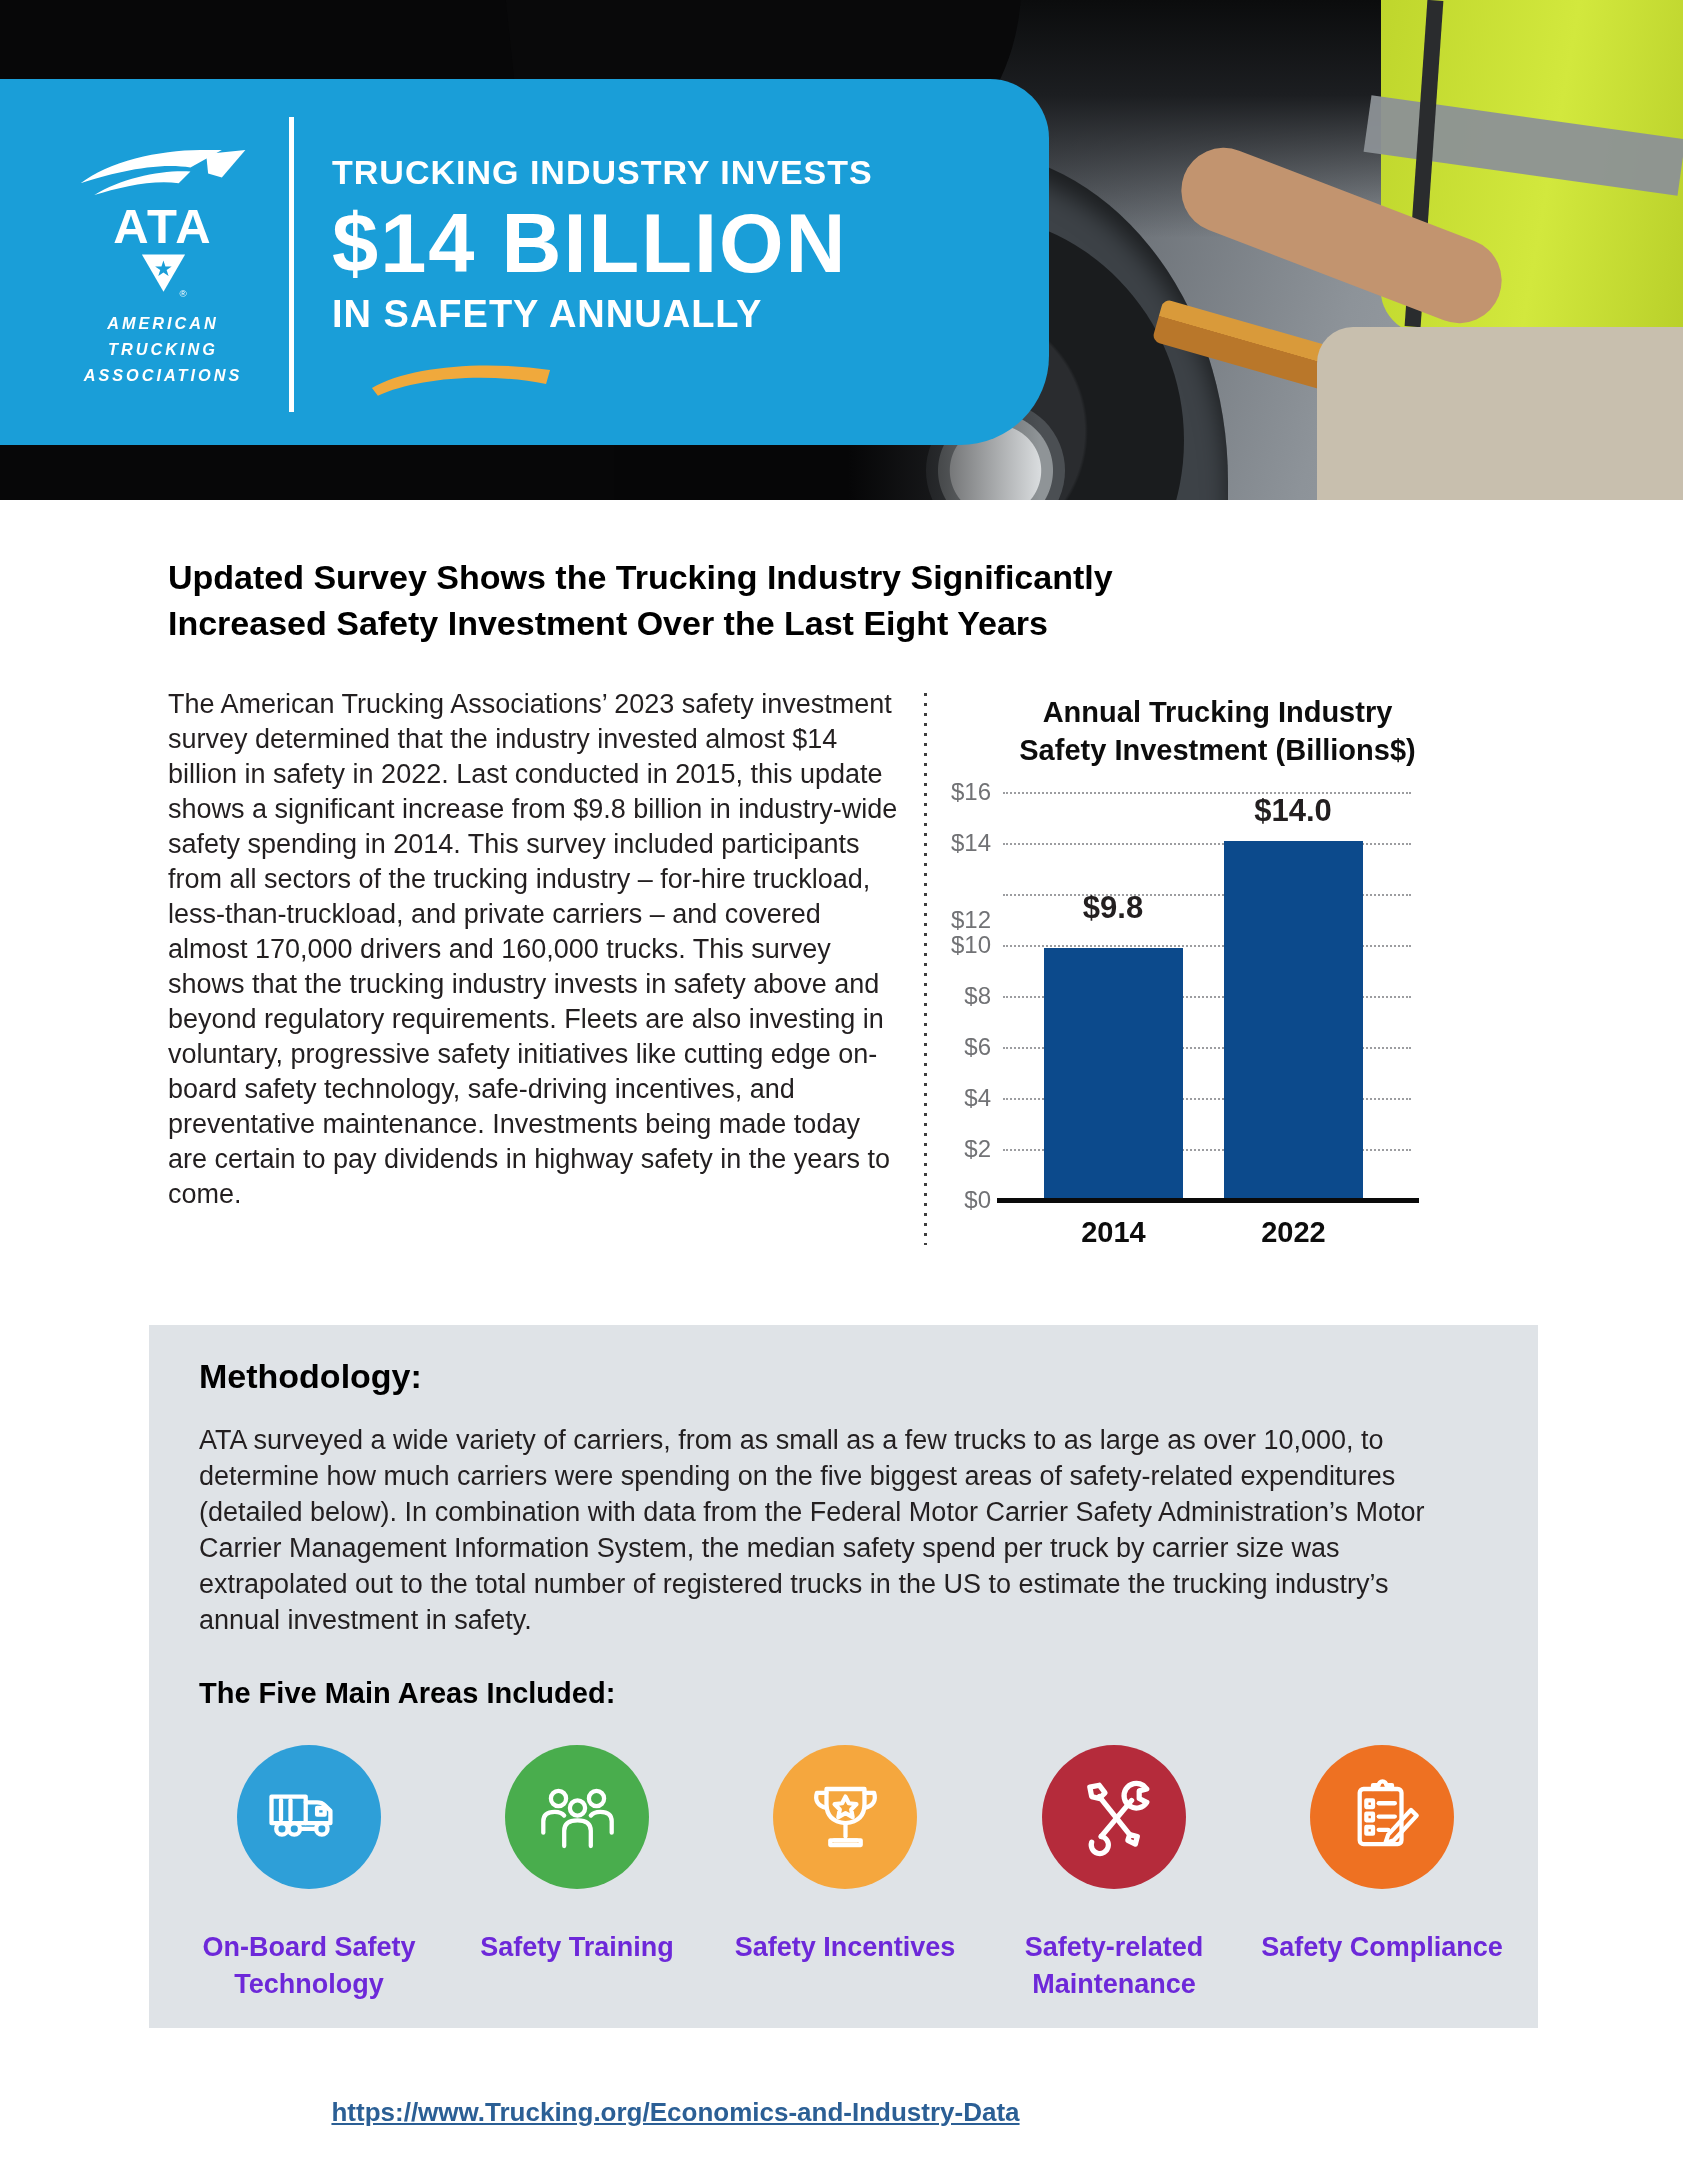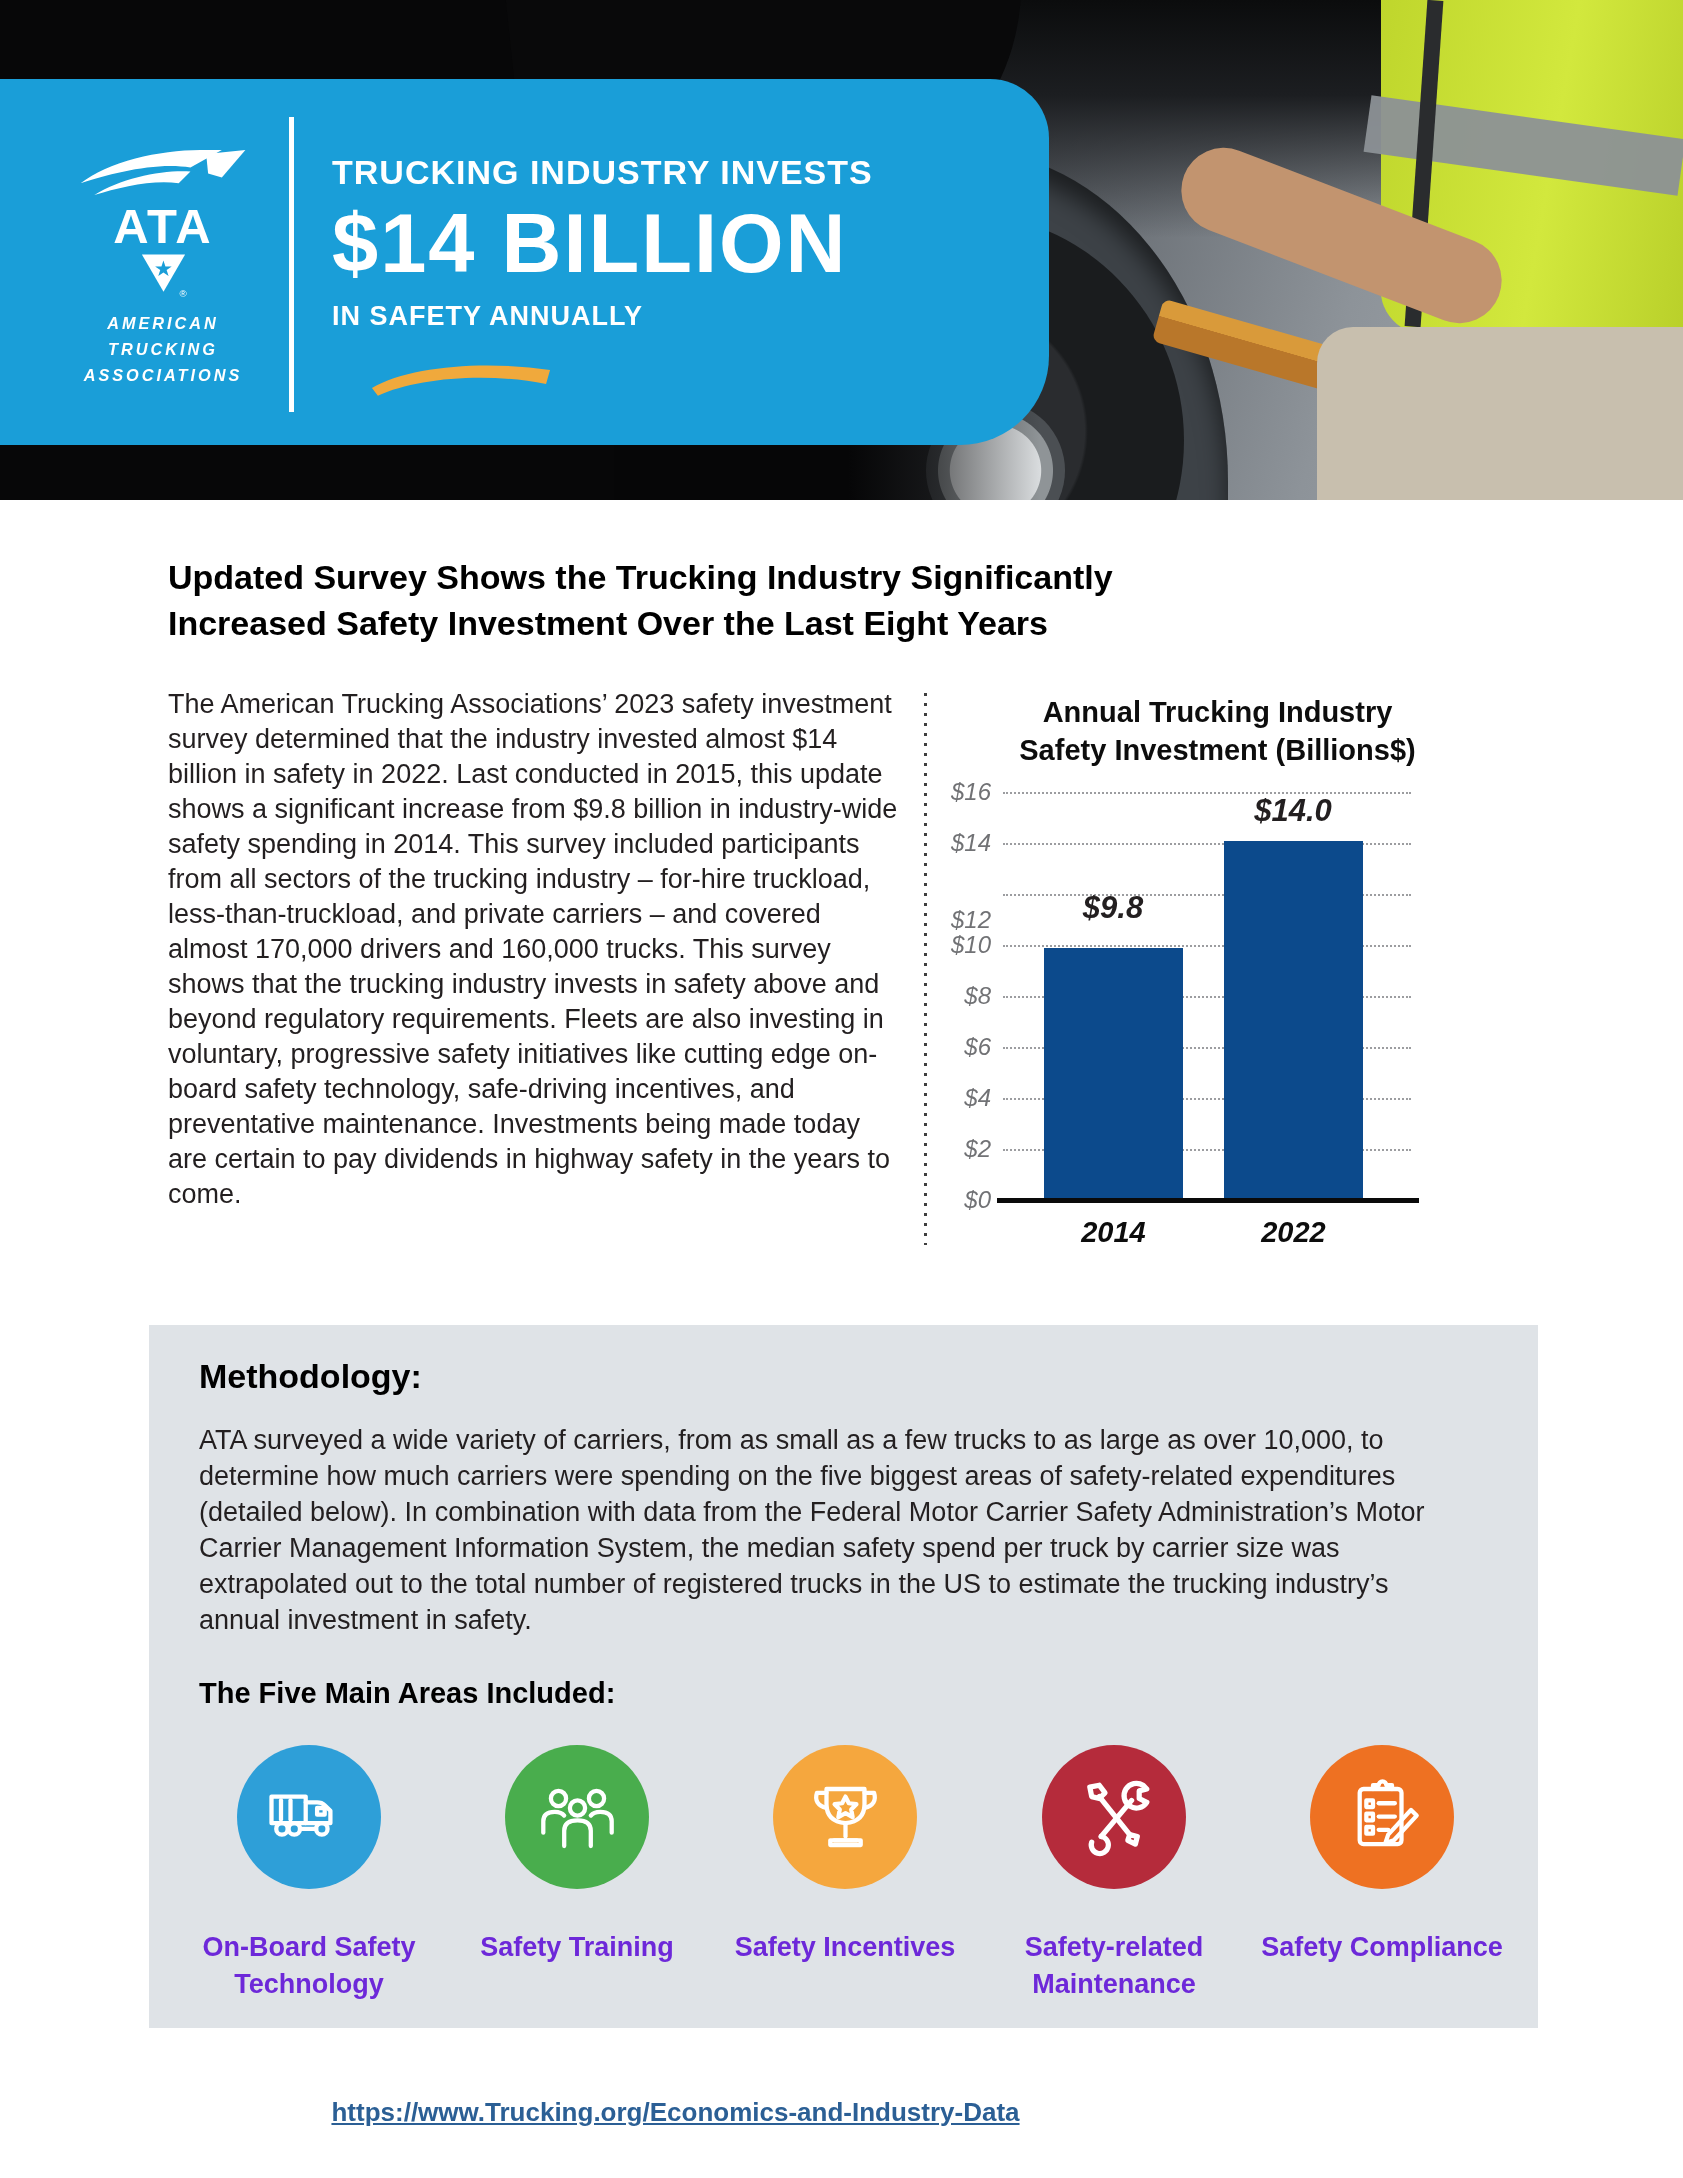--- a/index.html
+++ b/index.html
@@ -45,35 +45,35 @@
   .logo { position:absolute; left:54px; top:69px; width:218px; text-align:center; color:#fff; }
   .logo-eagle { display:block; margin:0 auto; }
   .logo-acronym { font-size:49px; font-weight:800; letter-spacing:2px; line-height:55px; }
   .logo-tri { display:block; margin:0 auto; margin-top:-2px; }
   .logo-org { margin-top:12px; font-size:16.3px; font-weight:700; font-style:italic;
               letter-spacing:3px; line-height:26px; }
 
   .banner-text { position:absolute; left:332px; top:74px; color:#fff; }
   .headline1 { font-size:34px; font-weight:800; letter-spacing:1px; }
   .headline2 { font-size:83px; font-weight:800; letter-spacing:2px; line-height:91px; margin-top:6px; }
-  .headline3 { font-size:27px; font-weight:800; letter-spacing:1px; margin-top:12px; }
+  .headline3 { font-size:38px; font-weight:800; letter-spacing:1px; margin-top:4px; }
   .swoosh { position:absolute; left:368px; top:279px; }
 
   
   .h1 { position:absolute; left:168px; top:554px; width:1089px;
         font-size:34px; font-weight:800; line-height:46px; color:#000; }
   .bodytext { position:absolute; left:168px; top:687px; width:738px;
         font-size:27px; line-height:35px; color:#231f20; }
   .vdivider { position:absolute; left:924px; top:693px; width:3px; height:552px;
         background:repeating-linear-gradient(180deg,#3f3f3f 0 3px, transparent 3px 10px); }
 
   
   .chart-title { position:absolute; left:970px; top:693px; width:495px; text-align:center;
         font-size:29px; font-weight:800; line-height:38px; color:#0d0d0d; }
-  .plot { position:absolute; left:1003px; top:792px; width:408px; height:408px;font-style:italic; }
+  .plot { position:absolute; left:1003px; top:792px; width:408px; height:408px; }
   .gridline { position:absolute; left:0; width:408px; height:0;
         border-top:2px dotted #9c9da0; }
   .tick { position:absolute; left:-12px; transform:translate(-100%,-50%);
         font-size:24px; color:#717275; }
   .axis { position:absolute; left:-6px; top:406px; width:422px; height:5px; background:#0a0a0a; }
   .bar { position:absolute; bottom:2px; width:139px; background:#0c4a8c; }
   .bar-value { position:absolute; width:158px; text-align:center;
         font-size:31px; font-weight:800; color:#231f20; }
   .cat-label { position:absolute; top:424px; width:139px; text-align:center;
         font-size:29px; font-weight:800; color:#0d0d0d; }

